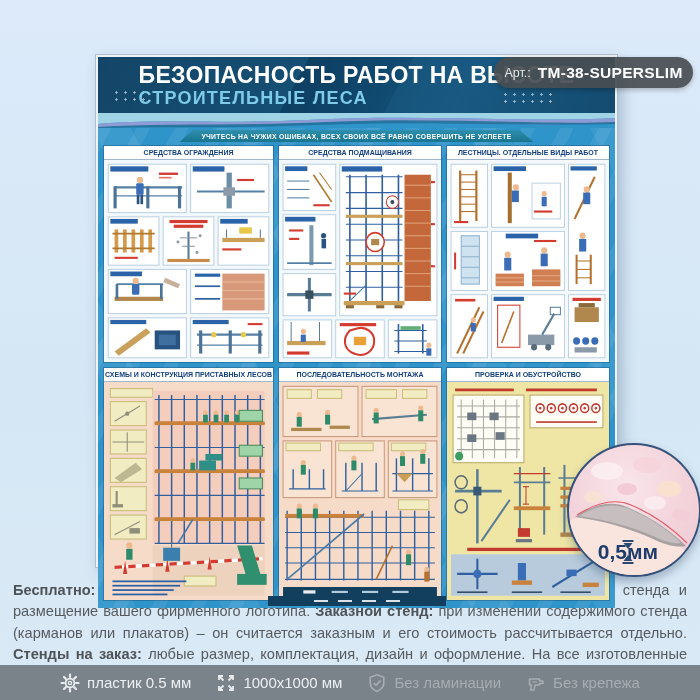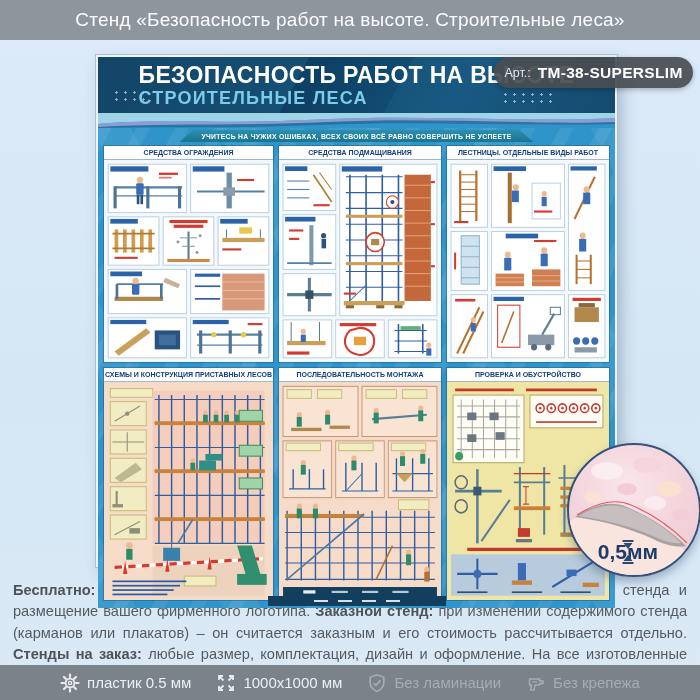--- a/index.html
+++ b/index.html
@@ -78,23 +78,20 @@
          display:flex;align-items:center;justify-content:center;gap:25px;}
   .spec{display:flex;align-items:center;gap:7px;color:#edf0f2;font-size:15px;}
   .spec.muted{color:#a6adb3;text-align:center;}
   .spec svg{display:block;}
 </style>
 </head>
 <body>
 
 <div class="page">
 
-  <div class="banner">
-    <span>Стенд «Безопасность работ на высоте. Строительные леса»</span>
-  </div>
 
   <section class="stand">
     <div class="poster-head">
       <div class="deco1"></div>
       <div class="deco2"></div>
       <div class="dots a"></div>
       <div class="dots b"></div>
       <div class="dots c"></div>
       <div class="head-text">
         <h1>БЕЗОПАСНОСТЬ РАБОТ НА ВЫСОТЕ</h1>

